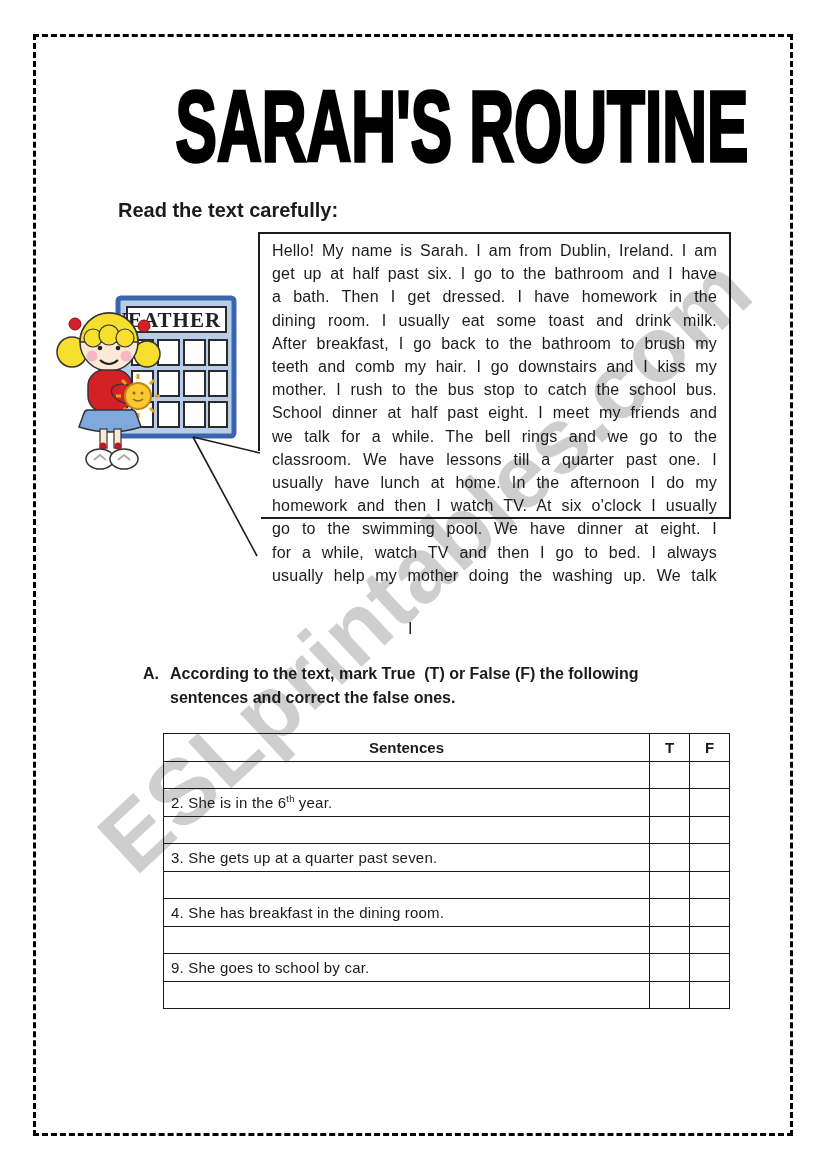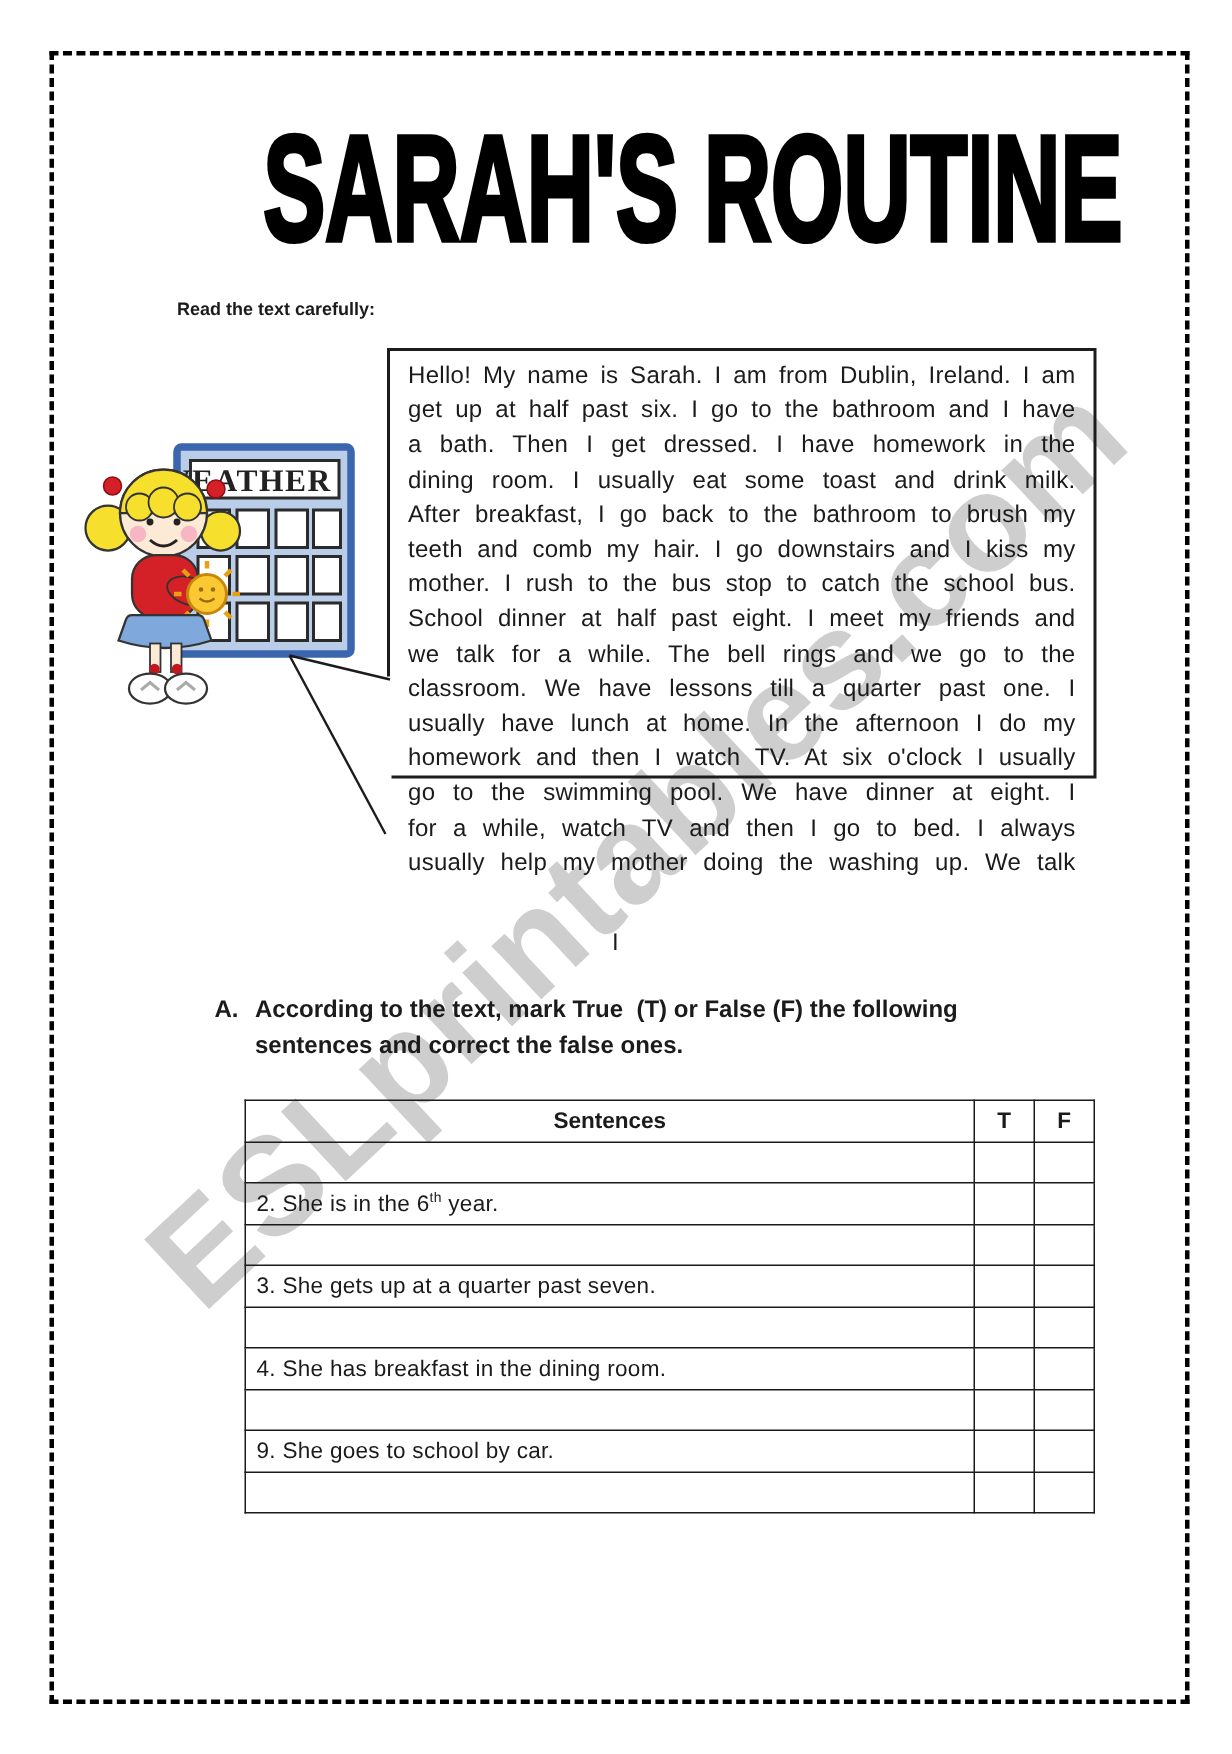--- a/index.html
+++ b/index.html
@@ -20,21 +20,21 @@
     left:33px;top:34px;width:760px;height:1102px;box-sizing:border-box;
     border:3px dashed #000;z-index:1;pointer-events:none;
   }
   
   #title-wrap{left:0;right:0;top:76px;text-align:left;z-index:2;}
   #title-wrap span{
     display:inline-block;transform:scaleX(0.62);transform-origin:center;
     font-size:100px;line-height:1;font-weight:700;color:#000;
     -webkit-text-stroke:3.5px #000;letter-spacing:0px;white-space:nowrap;
   }
-  #read-label{left:118px;top:199px;font-size:12px;font-weight:bold;z-index:2;}
+  #read-label{left:118px;top:199px;font-size:20px;font-weight:bold;z-index:2;}
   
   #text-box{
     left:258px;top:232px;width:473px;height:287px;box-sizing:border-box;
     border:2px solid #1c1c1c;padding:5px 12px;z-index:2;
   }
   .pline{
     font-size:16px;line-height:23.2px;letter-spacing:.2px;
     text-align:justify;text-align-last:justify;white-space:normal;
   }
   .pline sup,.sentence sup{font-size:.62em;vertical-align:super;line-height:0;}

